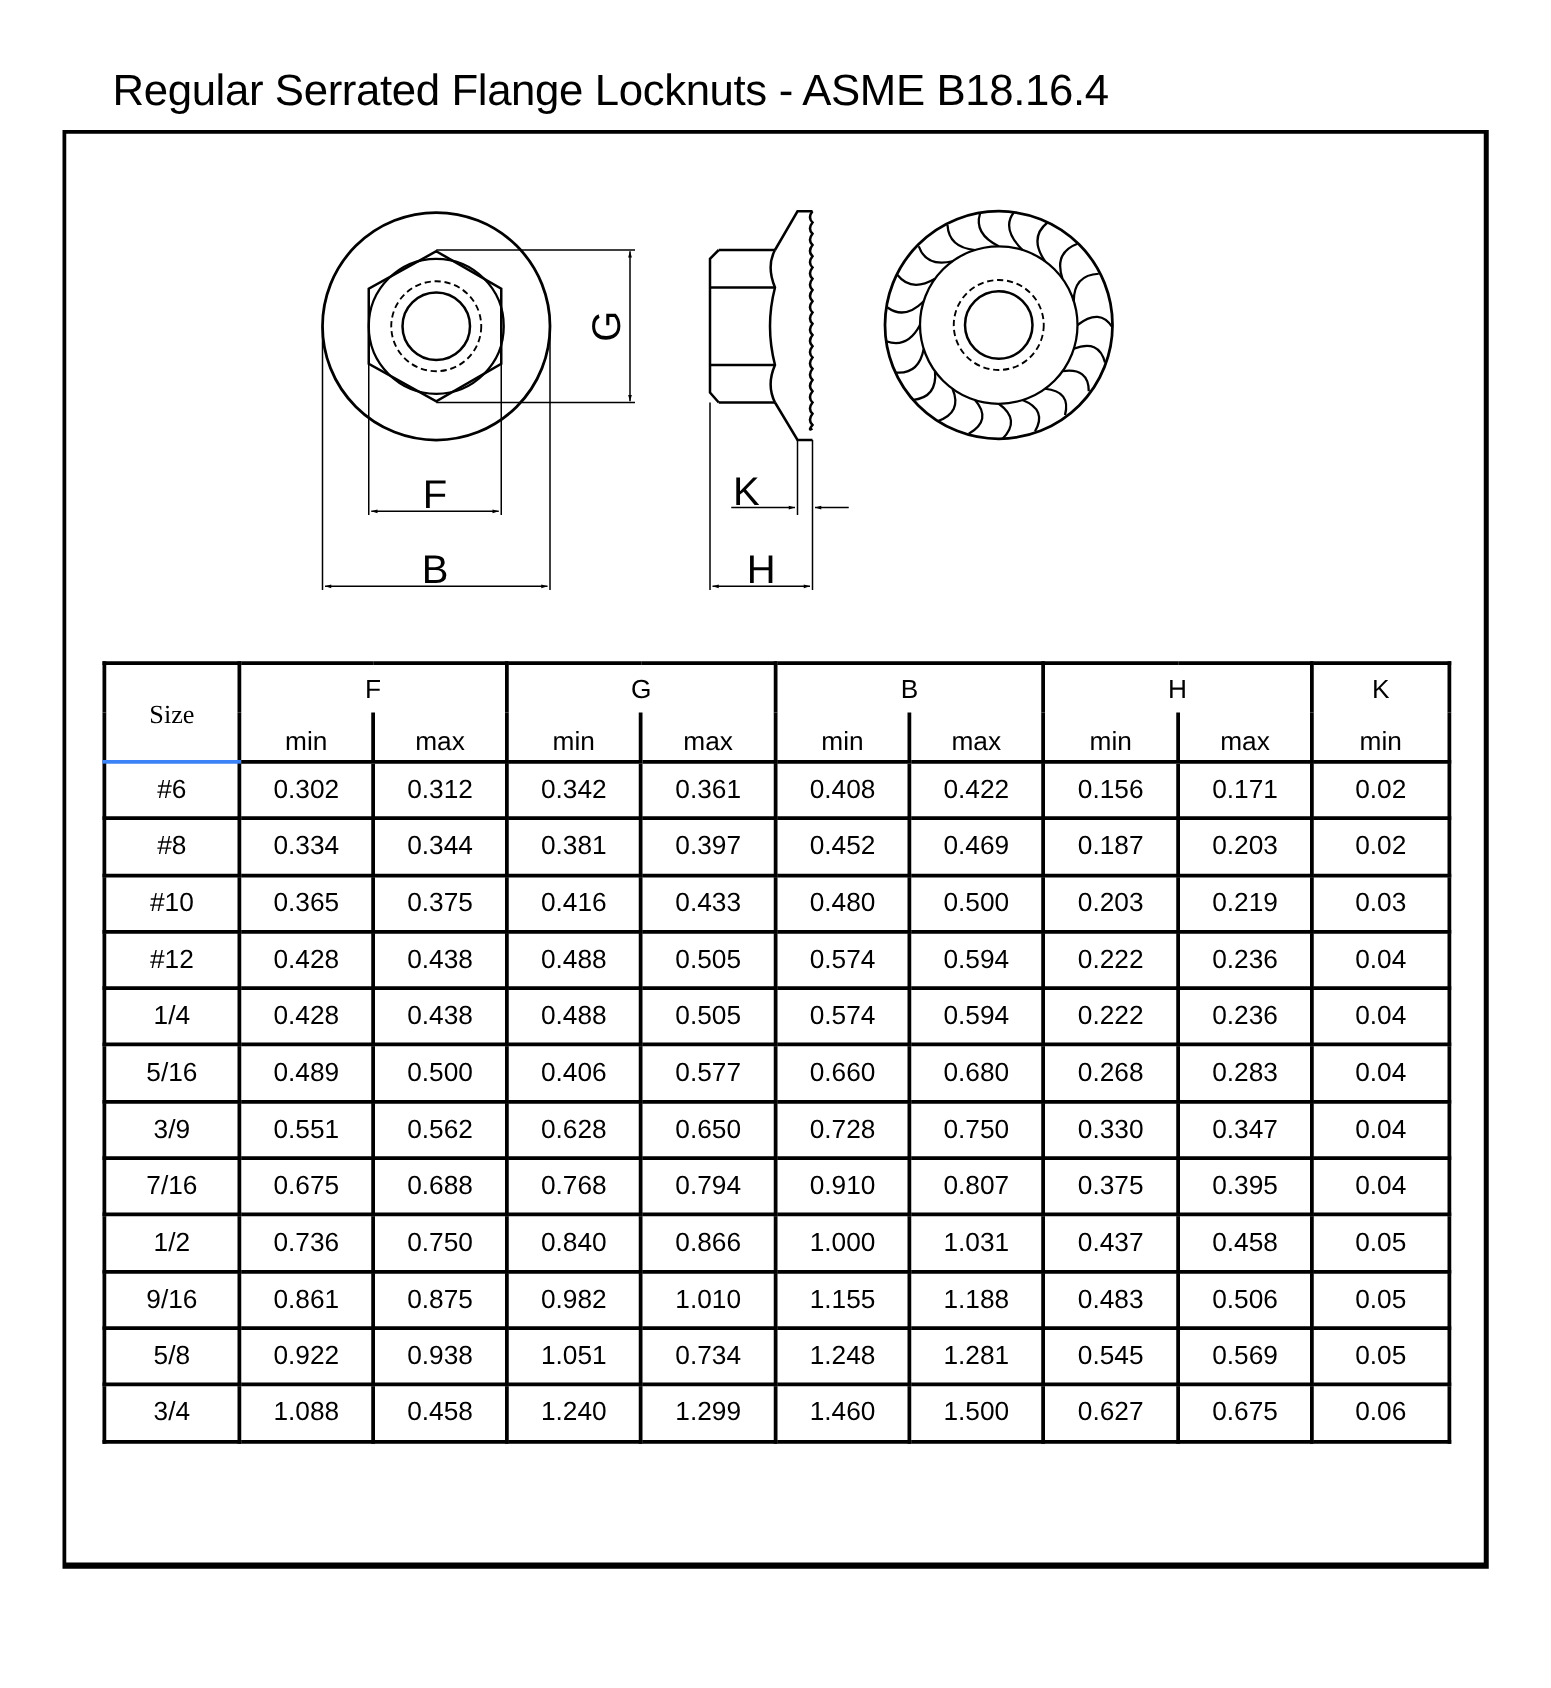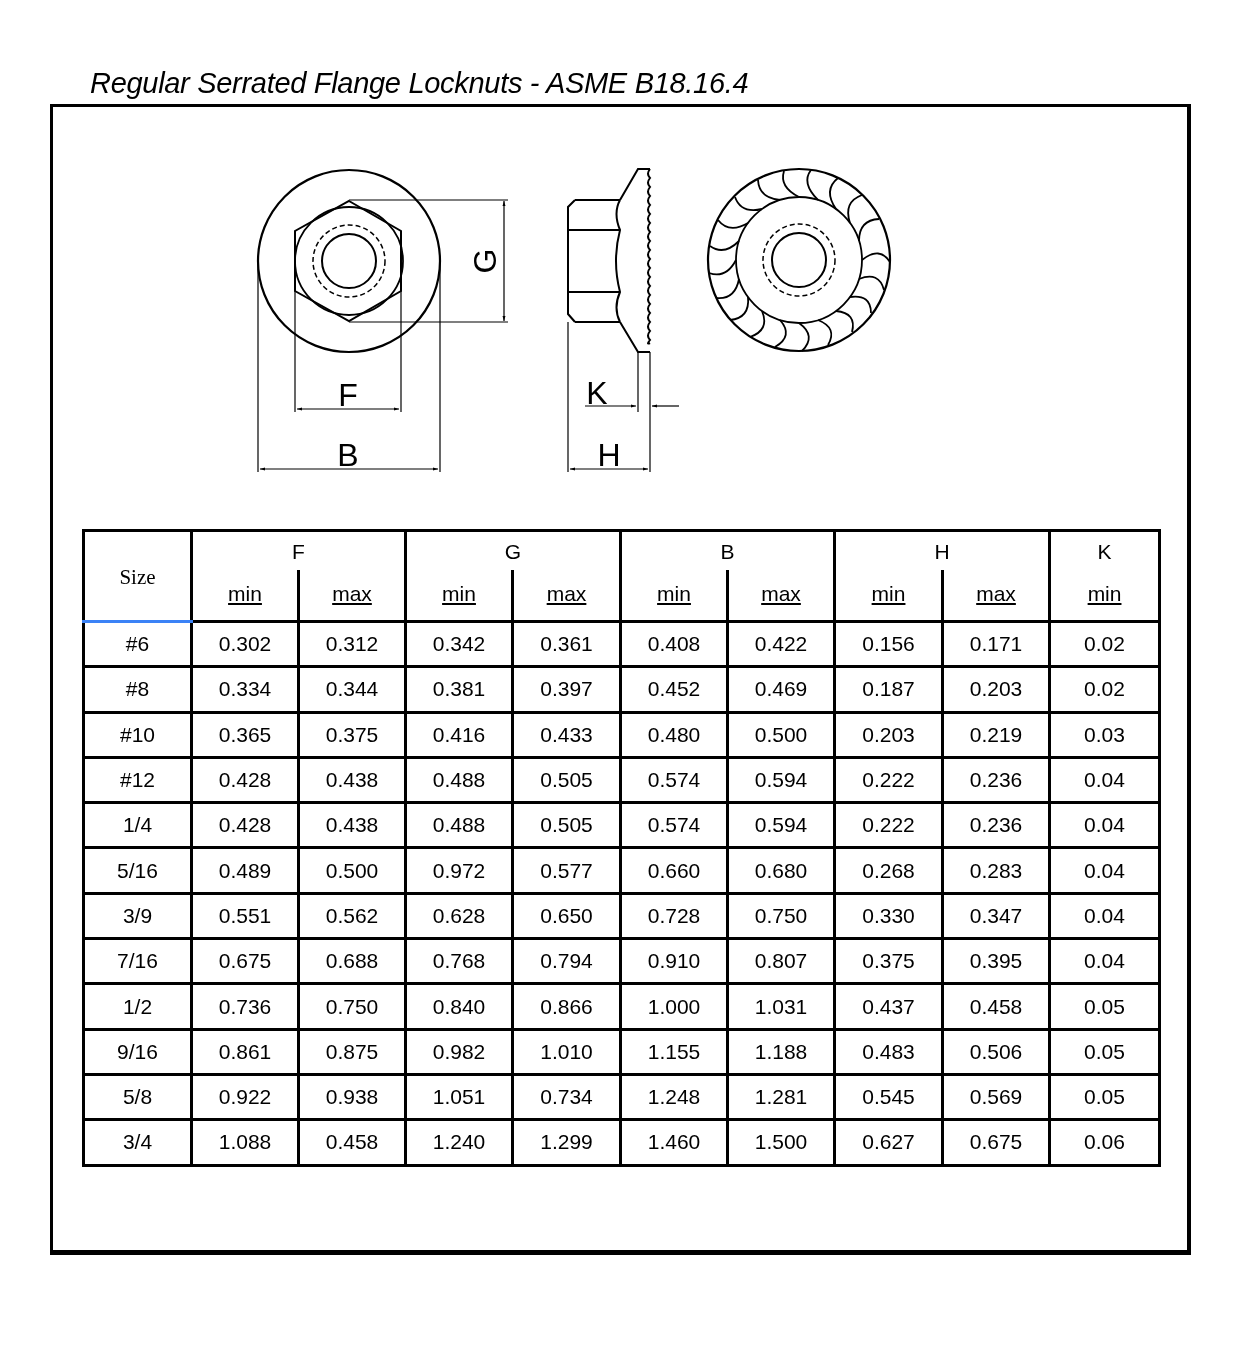--- a/index.html
+++ b/index.html
@@ -1,24 +1,24 @@
 <!DOCTYPE html>
 <html><head>
 <meta charset="utf-8">
 <style>
   html, body { margin:0; padding:0; background:#ffffff; }
   body { width:1241px; height:1350px; position:relative; font-family:"Liberation Sans", sans-serif; color:#000; overflow:hidden; }
-  .title { position:absolute; left:90px; top:62px; font-size:29px; line-height:42px; letter-spacing:-0.3px; white-space:nowrap;font-style:italic; }
+  .title { position:absolute; left:90px; top:52px; font-size:35px; line-height:42px; letter-spacing:-0.3px; white-space:nowrap; }
   .frame { position:absolute; left:50px; top:104px; width:1134px; height:1143px; border:3px solid #000; border-top-width:3px; border-bottom-width:5px; border-right-width:4px; box-sizing:content-box; }
   .drawing { position:absolute; left:0; top:0; }
   table.spec { position:absolute; left:82px; top:529px; border-collapse:collapse; table-layout:fixed; width:1076px; }
   table.spec td, table.spec th { border:3px solid #000; text-align:center; font-weight:normal; font-size:21px; padding:0; }
   table.spec th { height:34px; }
   table.spec tr.head1 th { border-bottom:none; height:36px; vertical-align:middle; padding-top:2px; }
-  table.spec tr.head2 th { border-top:none; height:36px; vertical-align:bottom; padding-bottom:14px;text-decoration:underline; }
+  table.spec tr.head2 th { border-top:none; height:36px; vertical-align:bottom; padding-bottom:2px; }
   table.spec tr.head2 th.sub-left { border-right:2px solid #000; }
   table.spec td { height:42.3px; }
   th.size-head { vertical-align:middle; }
 </style>
 </head>
 <body>
 
 <div class="title">Regular Serrated Flange Locknuts - ASME B18.16.4</div>
 
 <div class="frame"></div>
@@ -197,21 +197,21 @@
         <td>0.574</td>
         <td>0.594</td>
         <td>0.222</td>
         <td>0.236</td>
         <td>0.04</td>
       </tr>
     <tr>
         <td>5/16</td>
         <td>0.489</td>
         <td>0.500</td>
-        <td>0.972</td>
+        <td>0.406</td>
         <td>0.577</td>
         <td>0.660</td>
         <td>0.680</td>
         <td>0.268</td>
         <td>0.283</td>
         <td>0.04</td>
       </tr>
     <tr>
         <td>3/9</td>
         <td>0.551</td>

